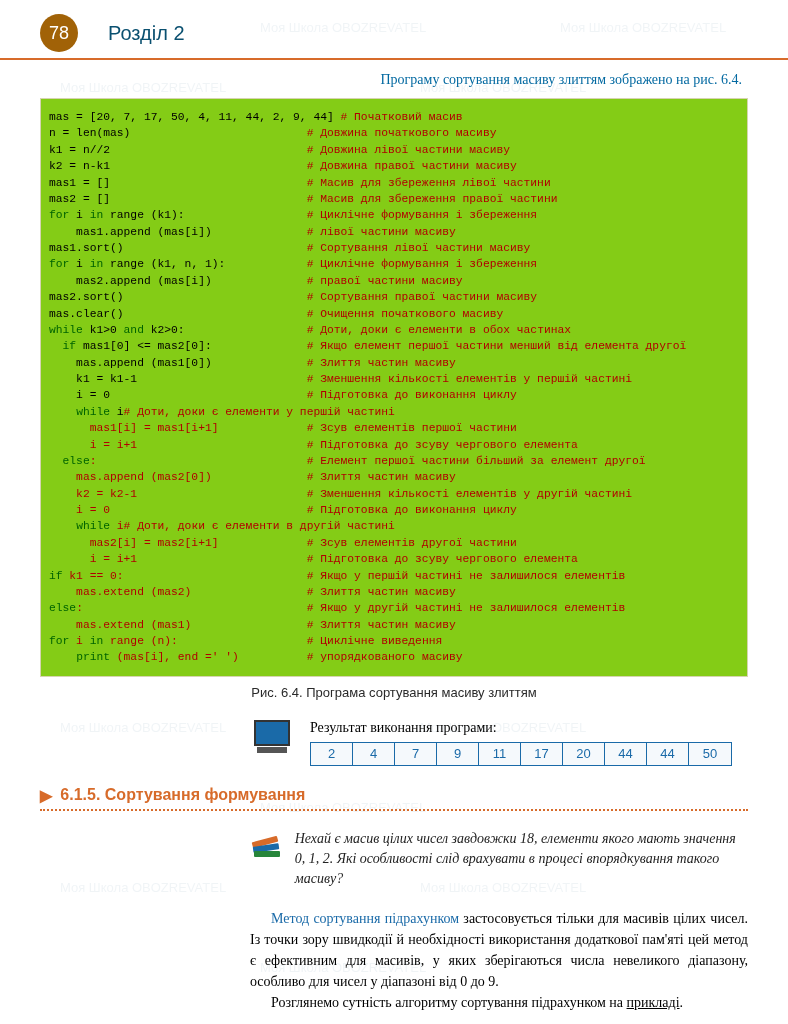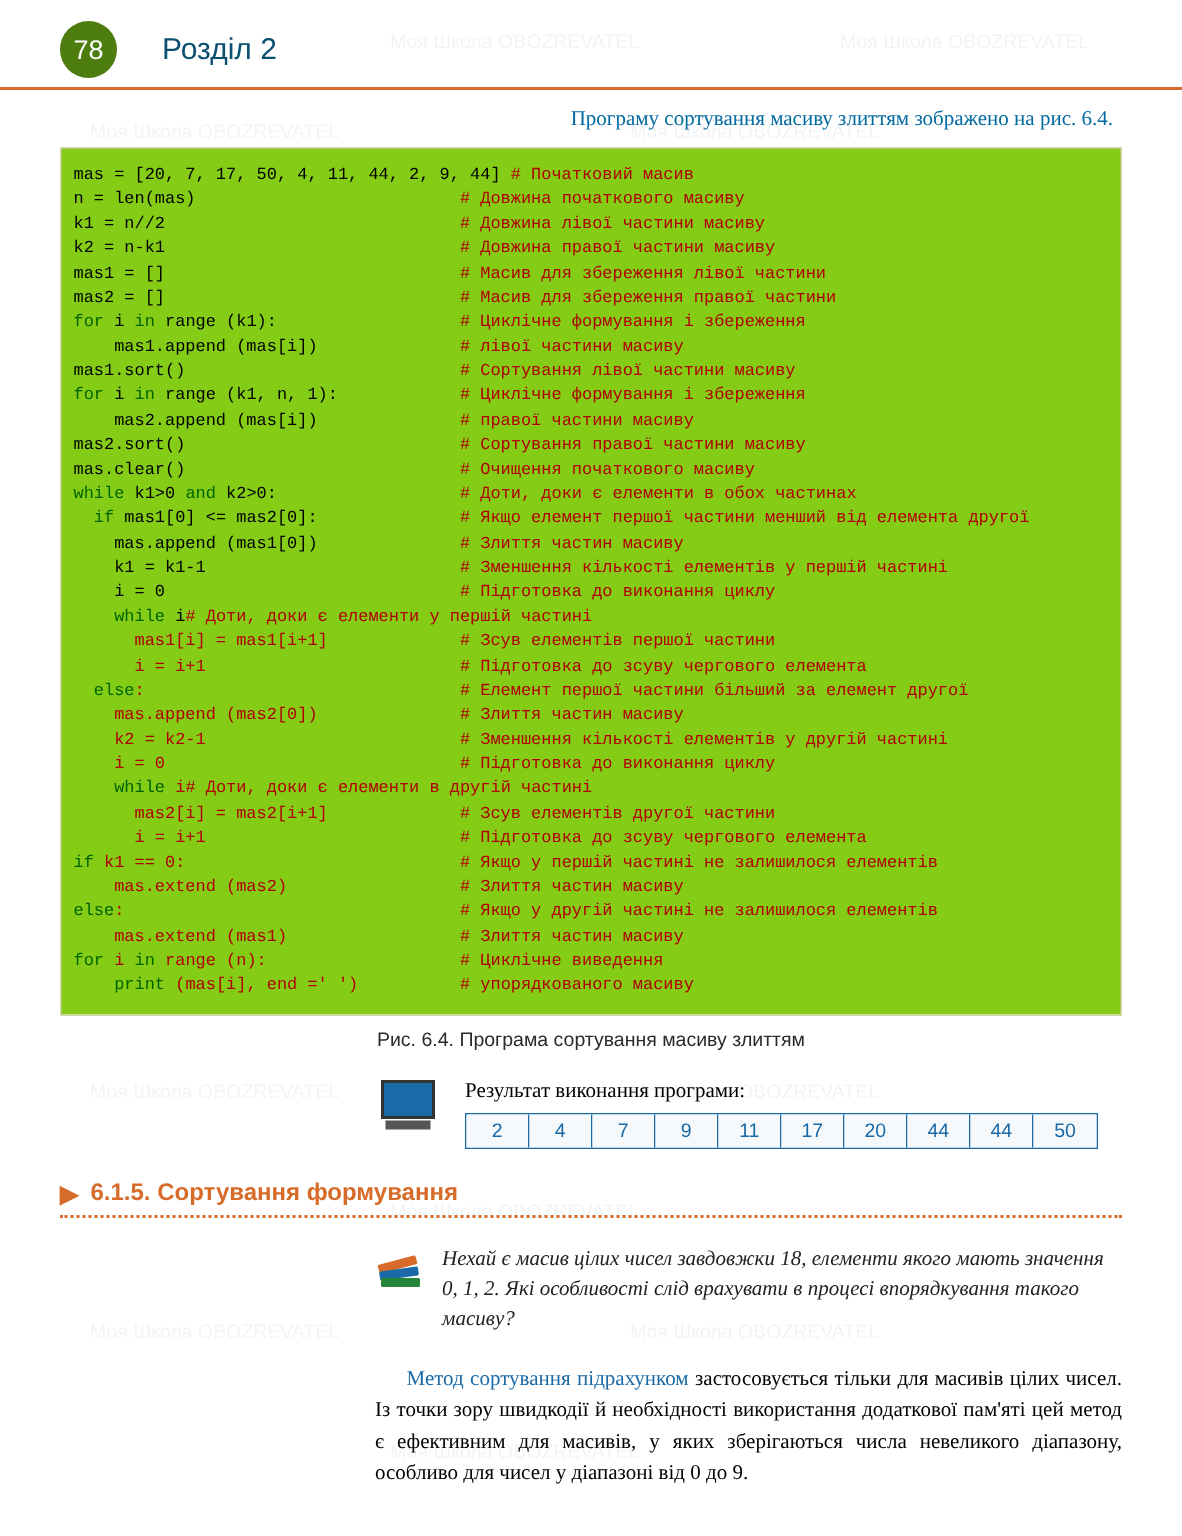--- a/index.html
+++ b/index.html
@@ -25,21 +25,21 @@
   .page-header {
     display: flex;
     align-items: center;
     padding: 14px 0 6px 40px;
     border-bottom: 2px solid #d76b2a;
     position: relative;
     z-index: 1;
   }
   .page-number {
     width: 38px; height: 38px;
-    background: #4d7c0f;
+    background: #a16207;
     border-radius: 50%;
     display: flex; align-items: center; justify-content: center;
     color: #fff; font-family: Arial, sans-serif; font-size: 18px;
     margin-right: 30px;
   }
   .header-title {
     font-family: Arial, sans-serif;
     font-size: 20px;
     color: #0a5070;
   }
@@ -244,14 +244,17 @@
         <div class="b2"></div>
         <div class="b3"></div>
     </div>
     <div class="question-text">Нехай є масив цілих чисел завдовжки 18, елементи якого мають значення 0, 1, 2. Які особливості слід врахувати в процесі впорядкування такого масиву?</div>
   </div>
 
   <div class="body-text">
     <p style="text-indent:1.5em;">
       <span class="blue">Метод сортування підрахунком</span><span> застосовується тільки для масивів цілих чисел. Із точки зору швидкодії й необхідності використання додаткової пам'яті цей метод є ефективним для масивів, у яких зберігаються числа невеликого діапазону, особливо для чисел у діапазоні від 0 до 9.</span>
     </p>
+    <p style="text-indent:1.5em;">
+      <span>Розглянемо сутність алгоритму сортування підрахунком на </span><span class="ul">прикладі</span><span>.</span>
+    </p>
   </div>
 </div>
 
 </body></html>

